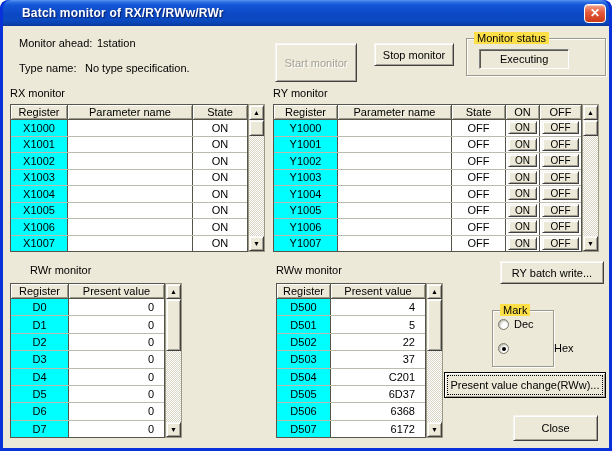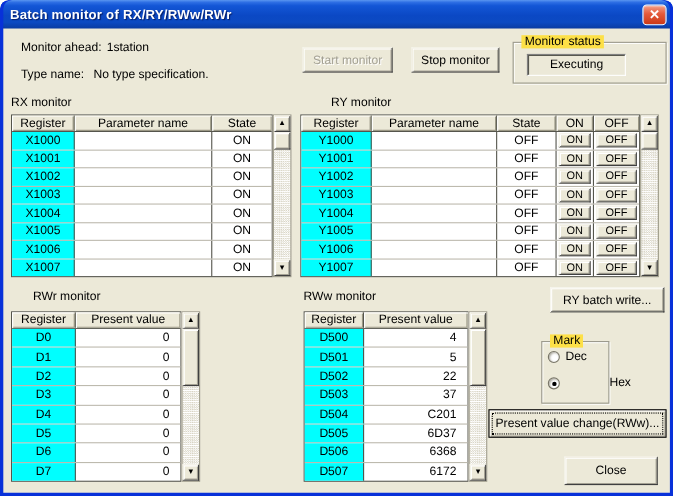--- a/index.html
+++ b/index.html
@@ -18,21 +18,21 @@
     box-shadow: inset 3px 0 0 #0831D9, inset -3px 0 0 #0831D9, inset 0 -3px 0 #0831D9;
     border-radius:inherit;
   }
   .titlebar {
     position:absolute; left:0; top:0; width:612px; height:26px;
     background: linear-gradient(180deg,#5A96F0 0%,#2E6FE4 8%,#1356D6 20%,#0B48C4 55%,#0C4AC2 78%,#0A3EA8 96%,#08369A 100%);
     border-radius:8px 8px 0 0;
     display:flex; align-items:center;
   }
   .title-text {
-    color:#fff; font-weight:bold; font-size:12px; padding-left:9px;
+    color:#fff; font-weight:bold; font-size:12px; padding-left:22px;
     text-shadow:1px 1px 1px rgba(0,0,40,.6);
     letter-spacing:.2px;
   }
   .close-btn {
     position:absolute; left:584px; top:4px; width:22px; height:19px;
     background: linear-gradient(180deg,#F4A088 0%,#E4593A 45%,#CC3A17 100%);
     border:1px solid #fff; border-radius:4px;
     color:#fff; font-weight:bold; font-size:12px; line-height:16px; text-align:center;
     box-shadow: inset 0 1px 1px rgba(255,255,255,.5);
     cursor:default;
@@ -154,31 +154,31 @@
   <div class="titlebar">
     <span class="title-text">Batch monitor of RX/RY/RWw/RWr</span>
   </div>
   <div class="close-btn">✕</div>
 
   <span class="lbl" style="left:19px; top:37px;">Monitor ahead:</span>
   <span class="lbl" style="left:97px; top:37px;">1station</span>
   <span class="lbl" style="left:19px; top:62px;">Type name:</span>
   <span class="lbl" style="left:85px; top:62px;">No type specification.</span>
 
-  <div class="btn disabled" style="left:275px; top:43px; width:82px; height:23px;">Start monitor</div>
+  <div class="btn disabled" style="left:275px; top:43px; width:82px; height:39px;">Start monitor</div>
   <div class="btn" style="left:374px; top:43px; width:80px; height:23px;">Stop monitor</div>
 
   <div class="groupbox" style="left:466px; top:33px; width:140px; height:43px;">
     <div class="gb-border"></div>
     <span class="gb-label">Monitor status</span>
     <div class="sunken-field" style="left:13px; top:16px; width:90px; height:20px;">Executing</div>
   </div>
 
   <span class="lbl" style="left:10px; top:87px;">RX monitor</span>
-  <span class="lbl" style="left:273px; top:87px;margin-left:28px;">RY monitor</span>
+  <span class="lbl" style="left:273px; top:87px;">RY monitor</span>
   <span class="lbl" style="left:10px; top:264px;padding-left:20px;">RWr monitor</span>
   <span class="lbl" style="left:276px; top:264px;">RWw monitor</span>
 
   <div class="grid rx" style="left:10px; top:104px; width:238px; height:148px;">
     <div class="th-row">
       <div class="th c0">Register</div>
       <div class="th c1">Parameter name</div>
       <div class="th c2">State</div>
     </div>
     <div class="tbody">

